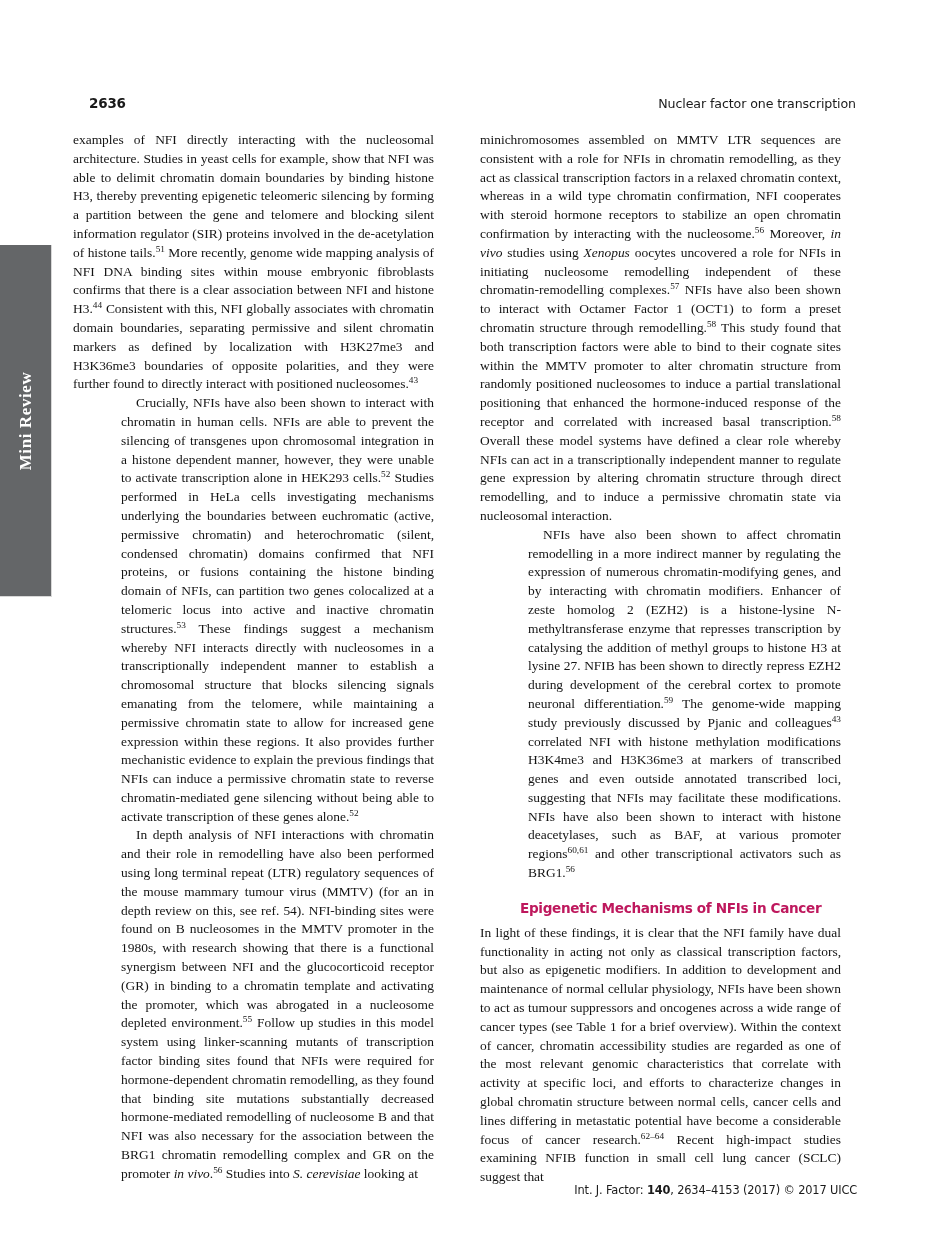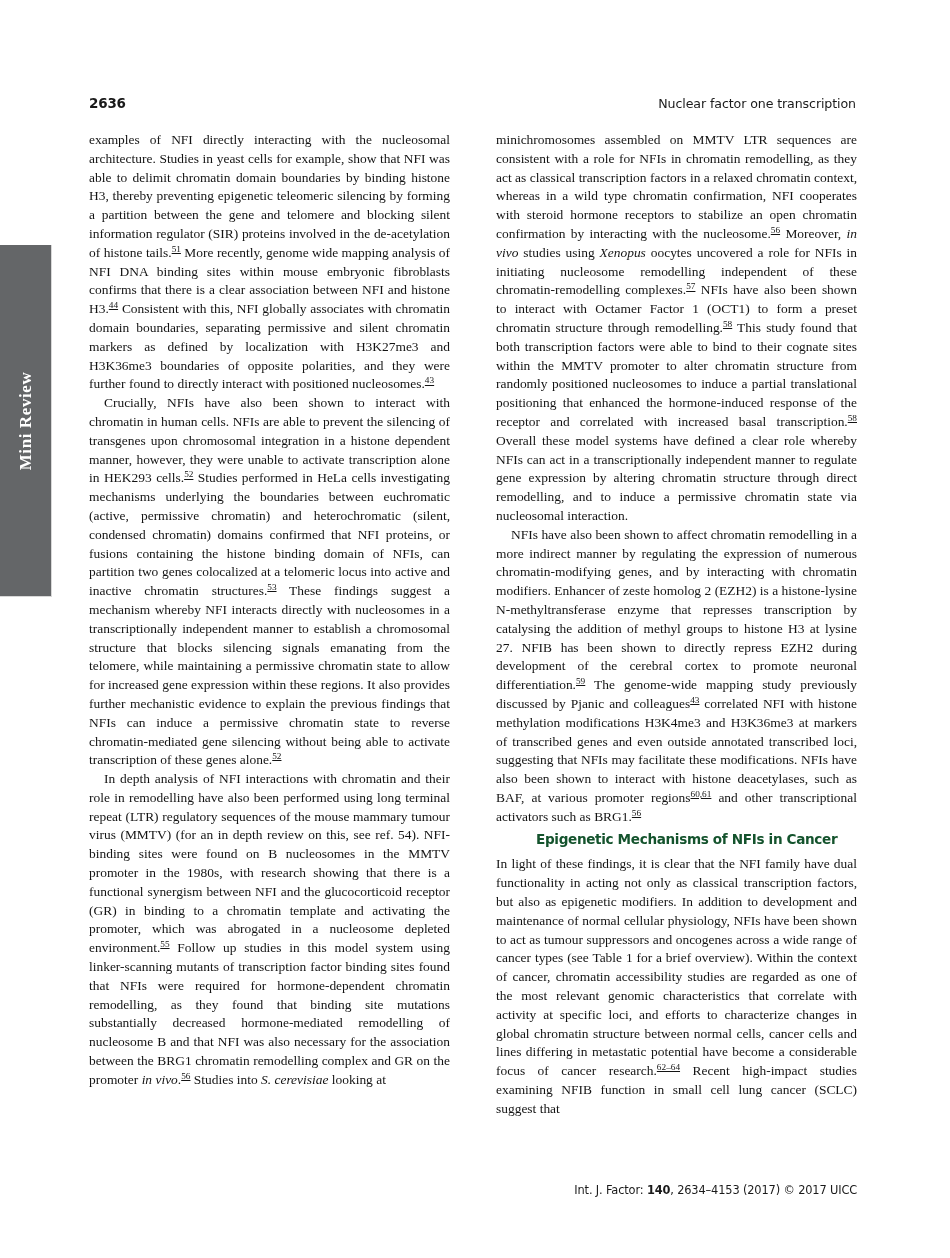--- a/index.html
+++ b/index.html
@@ -65,21 +65,21 @@
     font-family: "Liberation Serif", serif;
     font-weight: 700;
     font-size: 17px;
     letter-spacing: 0.6px;
   }
 
   
   .columns {
     position: absolute;
     top: 131px;
-    left: 89px;
+    left: 73px;
     width: 768px;
     height: 1035px;
     display: flex;
     gap: 46px;
   }
   .col {
     width: 370px;
     display: block;
   }
   p.para {
@@ -87,36 +87,36 @@
     font-size: 13.45px;
     line-height: 18.8px;
     text-align: justify;
     text-justify: inter-word;
     hyphens: none;
     text-indent: 0;
     color: #131313;
   }
   p.para + p.para {
     text-indent: 15px;
+    margin-left: 48px;
   }
   sup {
     font-size: 0.69em;
     line-height: 0;
     vertical-align: 0.52em;
-    text-decoration: underline;
   }
   .it { font-style: italic; }
 
   h2.section-head {
-    margin: 4px 0 1px 0;
+    margin: 16px 0 1px 0;
     font-family: "DejaVu Sans", sans-serif;
     font-size: 13.6px;
     font-weight: 700;
     letter-spacing: -0.35px;
-    color: #14532d;
+    color: #be185d;
     line-height: 18px;
     padding-left: 40px;
   }
   h2.section-head + p.para { text-indent: 0; margin-top: 7px; }
 
   
   .page-footer {
     position: absolute;
     left: 89px;
     top: 1183px;

